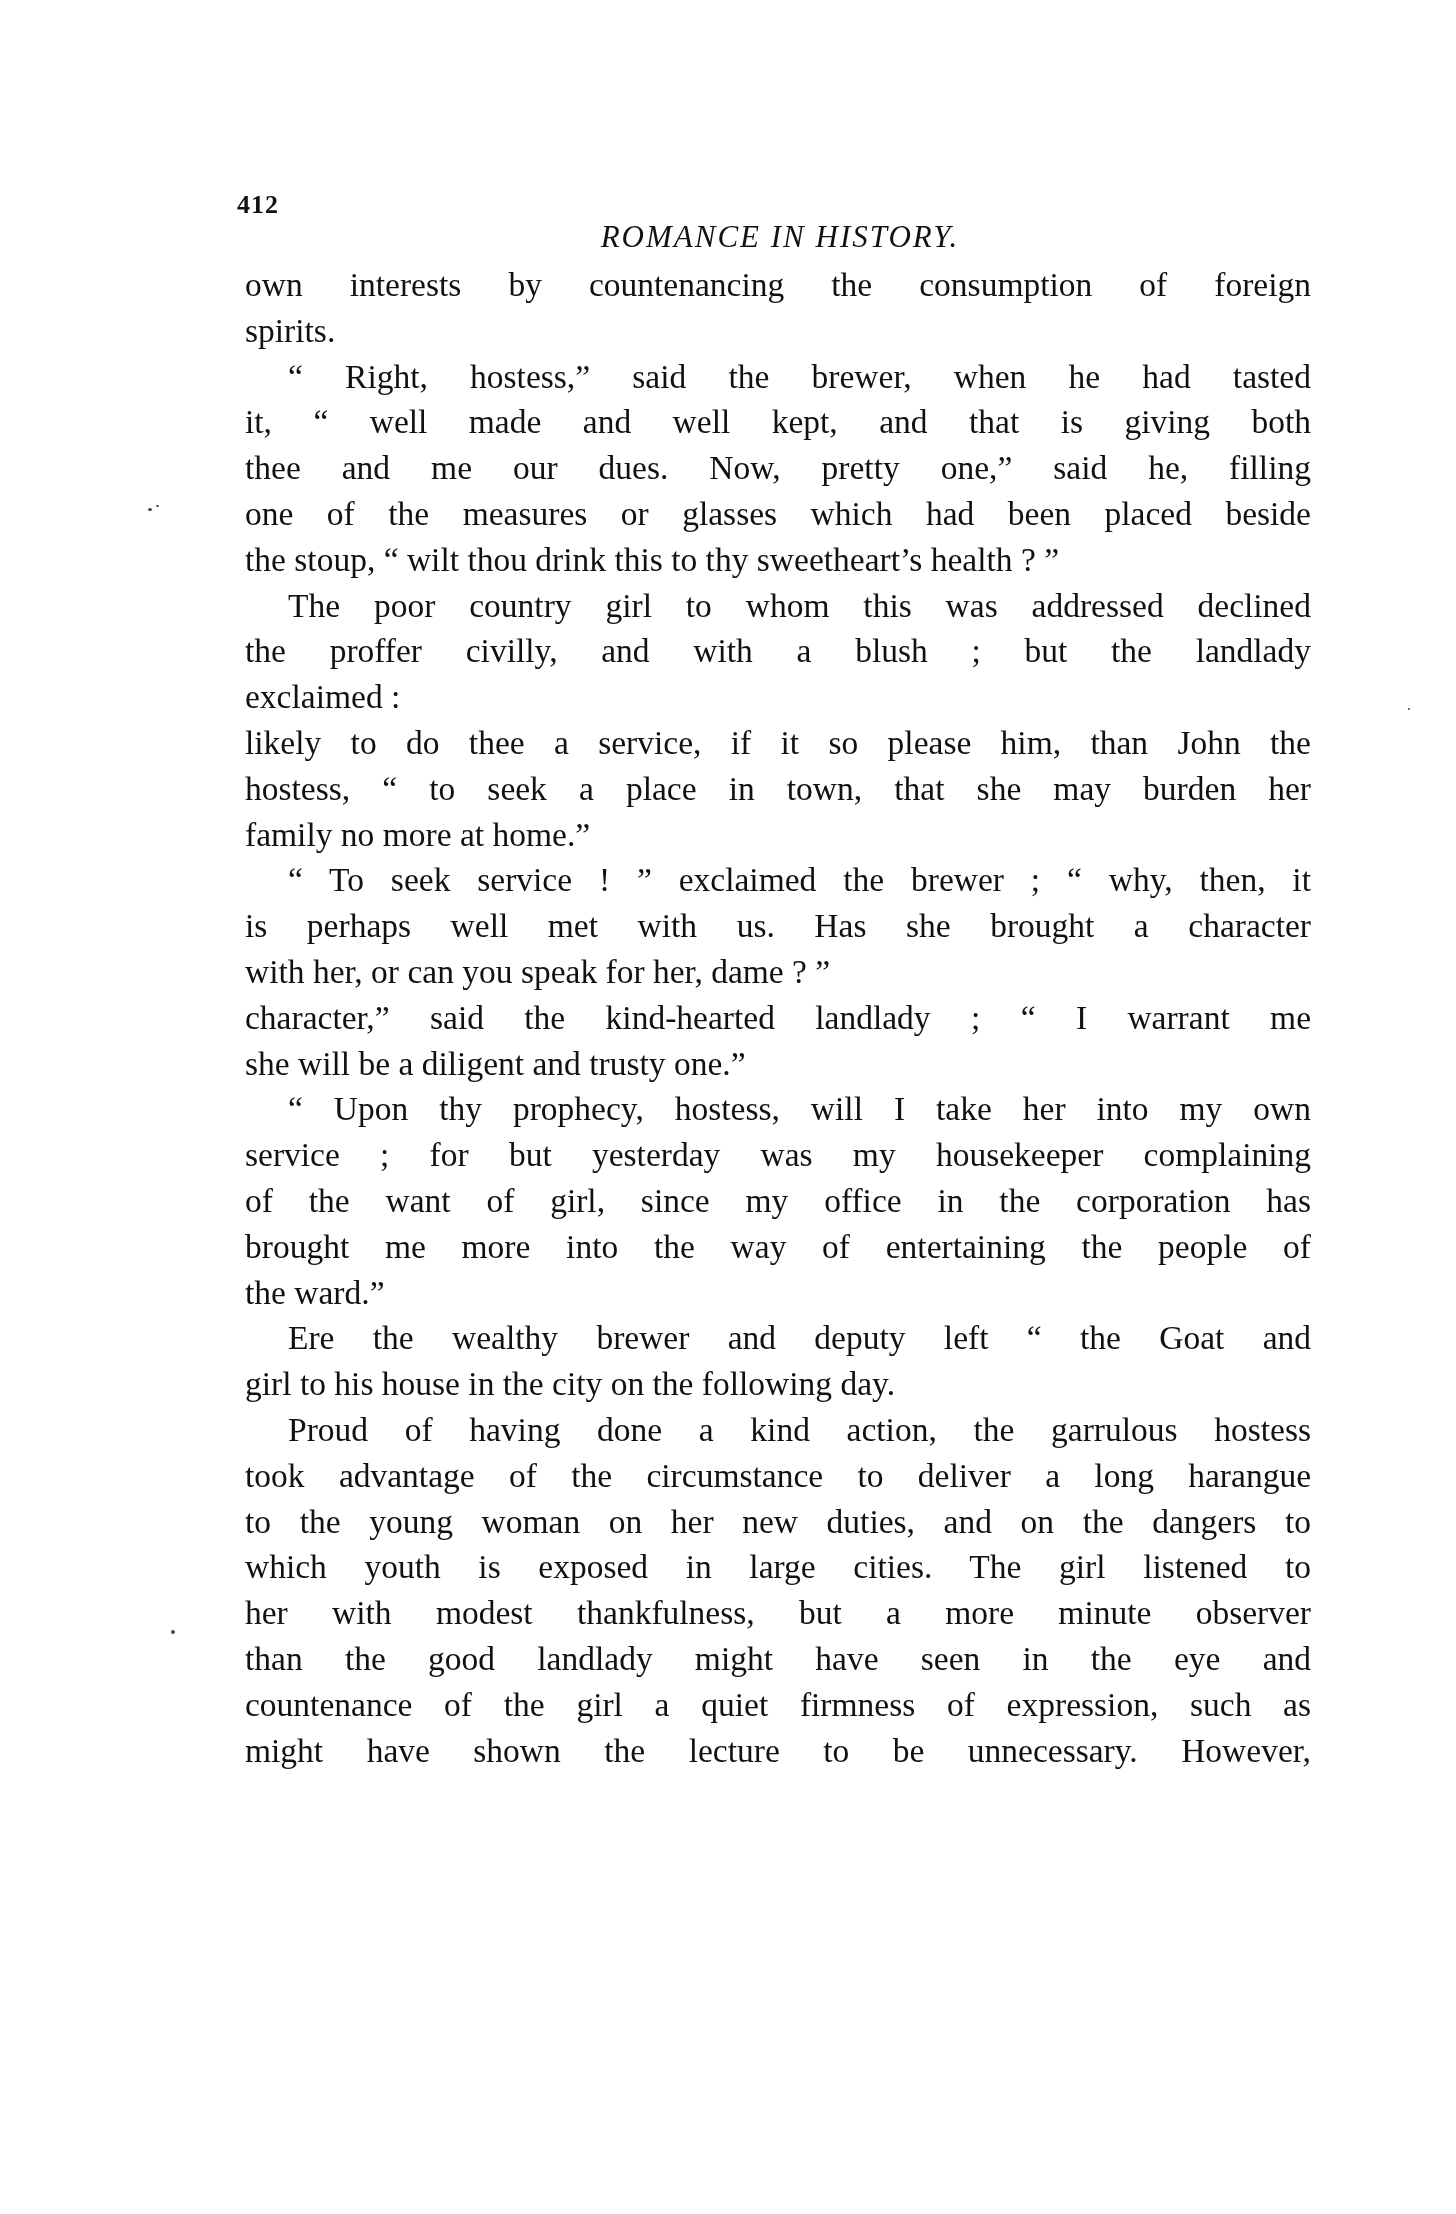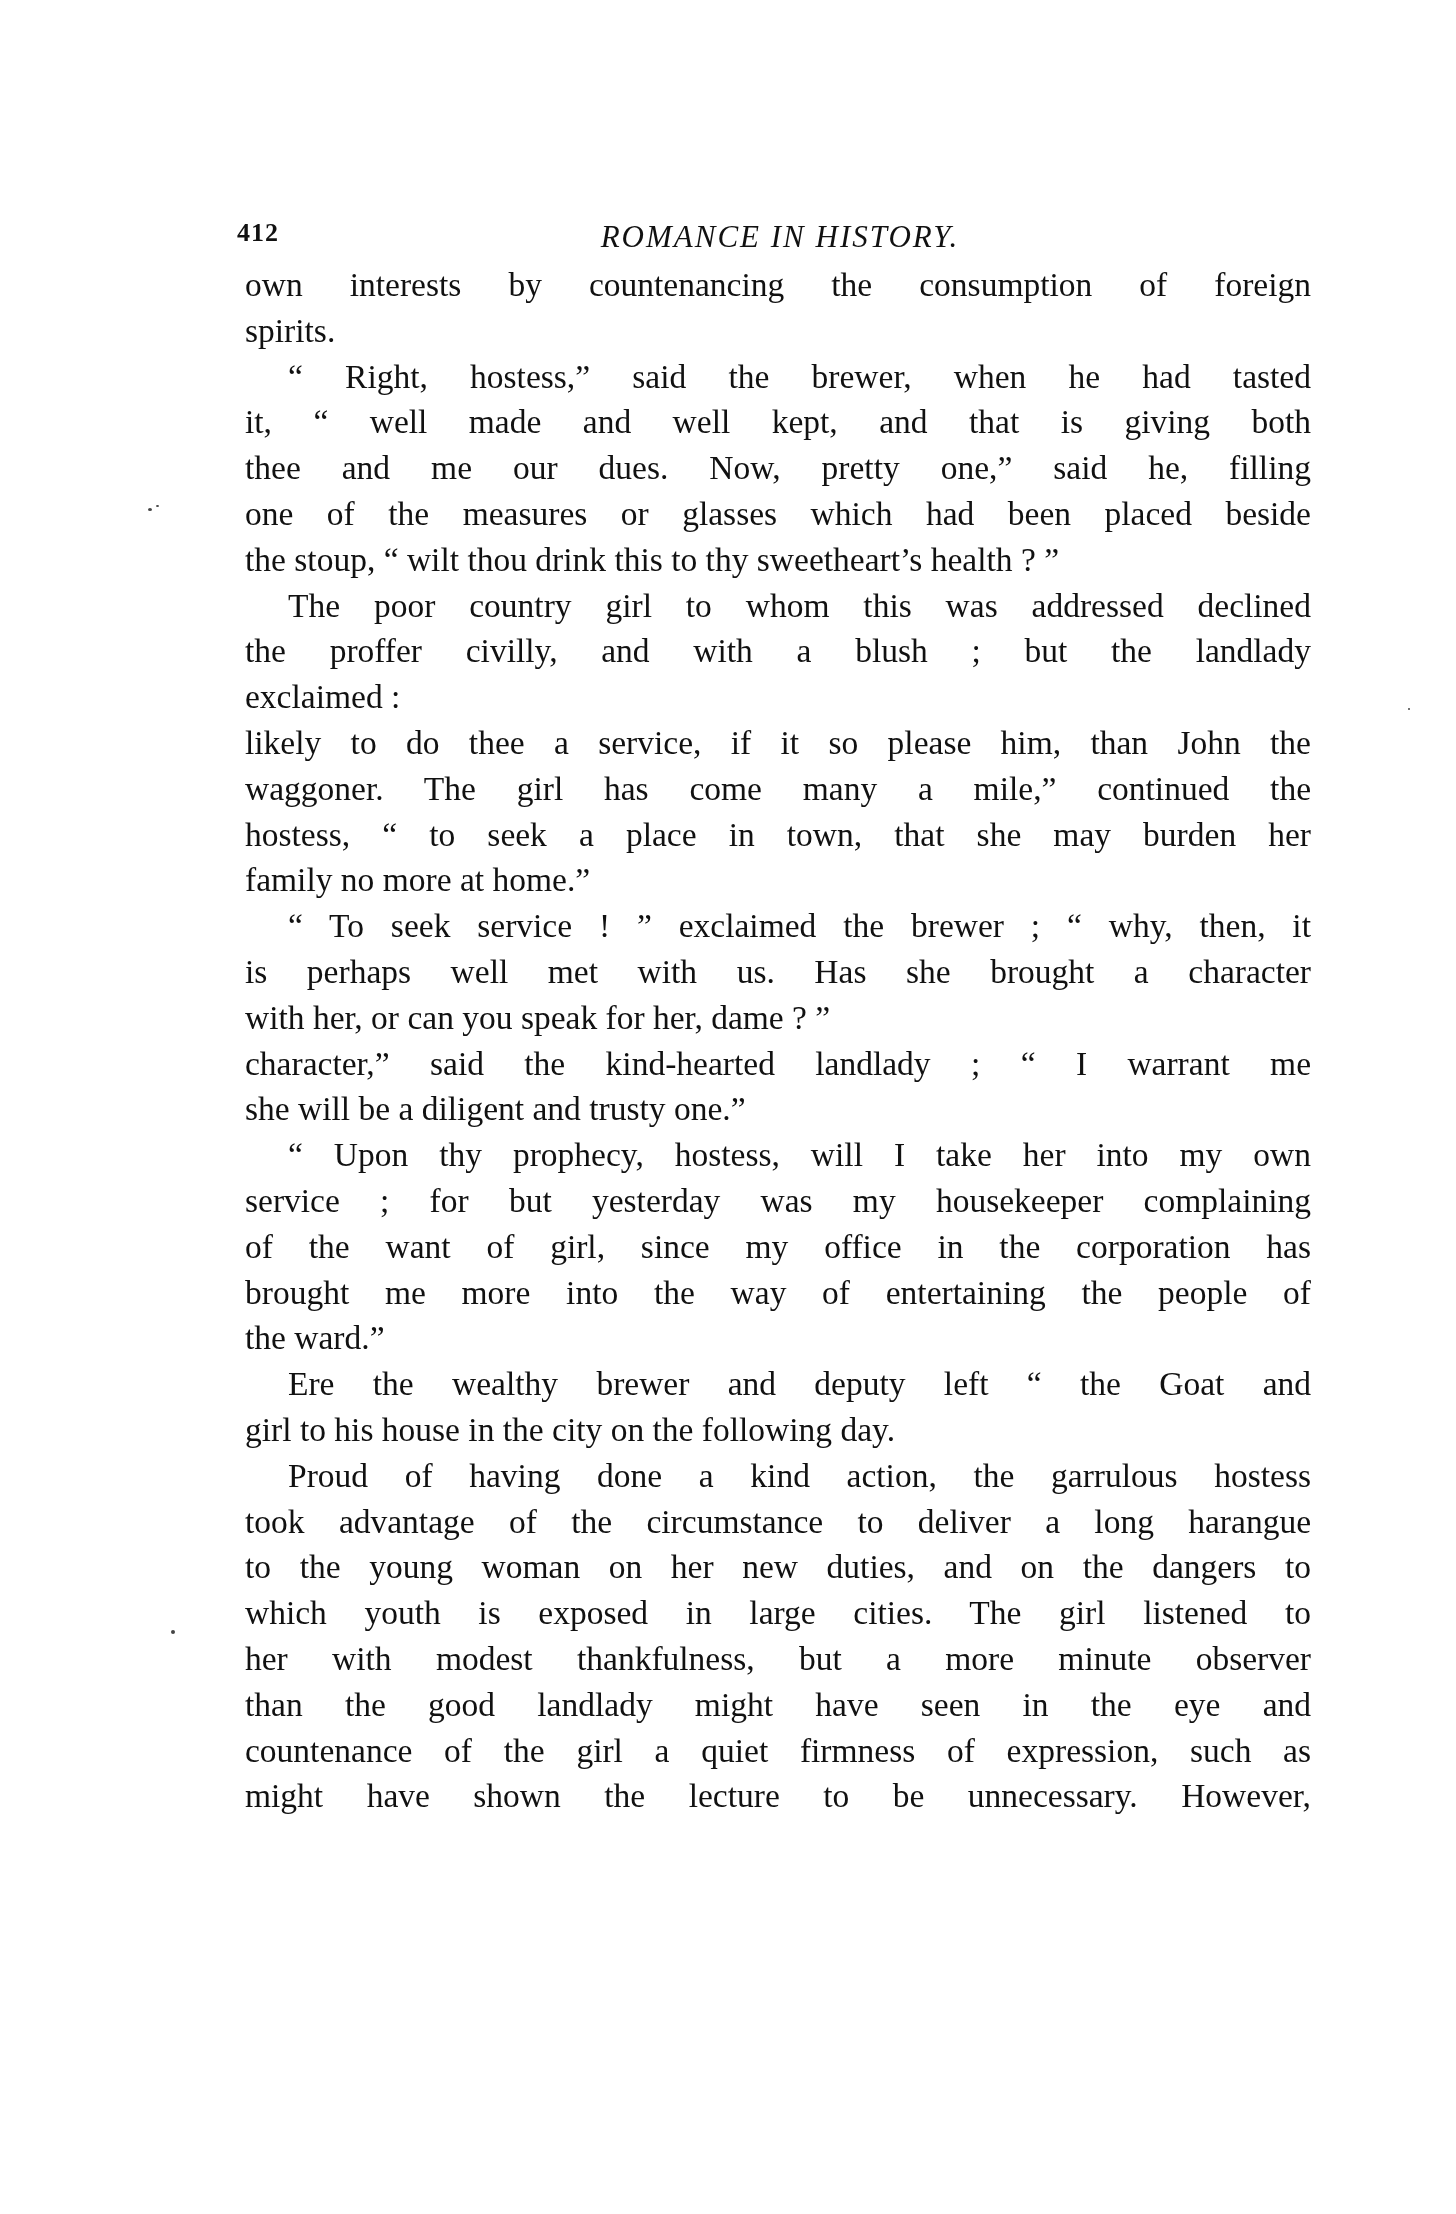--- a/index.html
+++ b/index.html
@@ -24,21 +24,20 @@
       width: 1066px;
       height: 40px;
     }
     .page-number {
       position: absolute;
       left: 0;
       top: 4px;
       font-size: 26px;
       font-weight: bold;
       letter-spacing: 1px;
-      margin-top: 28px;
     }
     .running-title {
       position: absolute;
       left: 0;
       width: 1066px;
       text-align: center;
       top: 0;
       font-size: 31px;
       font-style: italic;
       letter-spacing: 2px;
@@ -84,21 +83,20 @@
       <span class="line last">spirits.</span>
       <span class="line indent">“ Right, hostess,” said the brewer, when he had tasted</span>
       <span class="line">it, “ well made and well kept, and that is giving both</span>
       <span class="line">thee and me our dues. Now, pretty one,” said he, filling</span>
       <span class="line">one of the measures or glasses which had been placed beside</span>
       <span class="line last">the stoup, “ wilt thou drink this to thy sweetheart’s health ? ”</span>
       <span class="line indent">The poor country girl to whom this was addressed declined</span>
       <span class="line">the proffer civilly, and with a blush ; but the landlady</span>
       <span class="line last">exclaimed :</span>
       <span class="line">likely to do thee a service, if it so please him, than John the</span>
-      <span class="line">waggoner. The girl has come many a mile,” continued the</span>
       <span class="line">hostess, “ to seek a place in town, that she may burden her</span>
       <span class="line last">family no more at home.”</span>
       <span class="line indent">“ To seek service ! ” exclaimed the brewer ; “ why, then, it</span>
       <span class="line">is perhaps well met with us. Has she brought a character</span>
       <span class="line last">with her, or can you speak for her, dame ? ”</span>
       <span class="line">character,” said the kind-hearted landlady ; “ I warrant me</span>
       <span class="line last">she will be a diligent and trusty one.”</span>
       <span class="line indent">“ Upon thy prophecy, hostess, will I take her into my own</span>
       <span class="line">service ; for but yesterday was my housekeeper complaining</span>
       <span class="line">of the want of girl, since my office in the corporation has</span>

